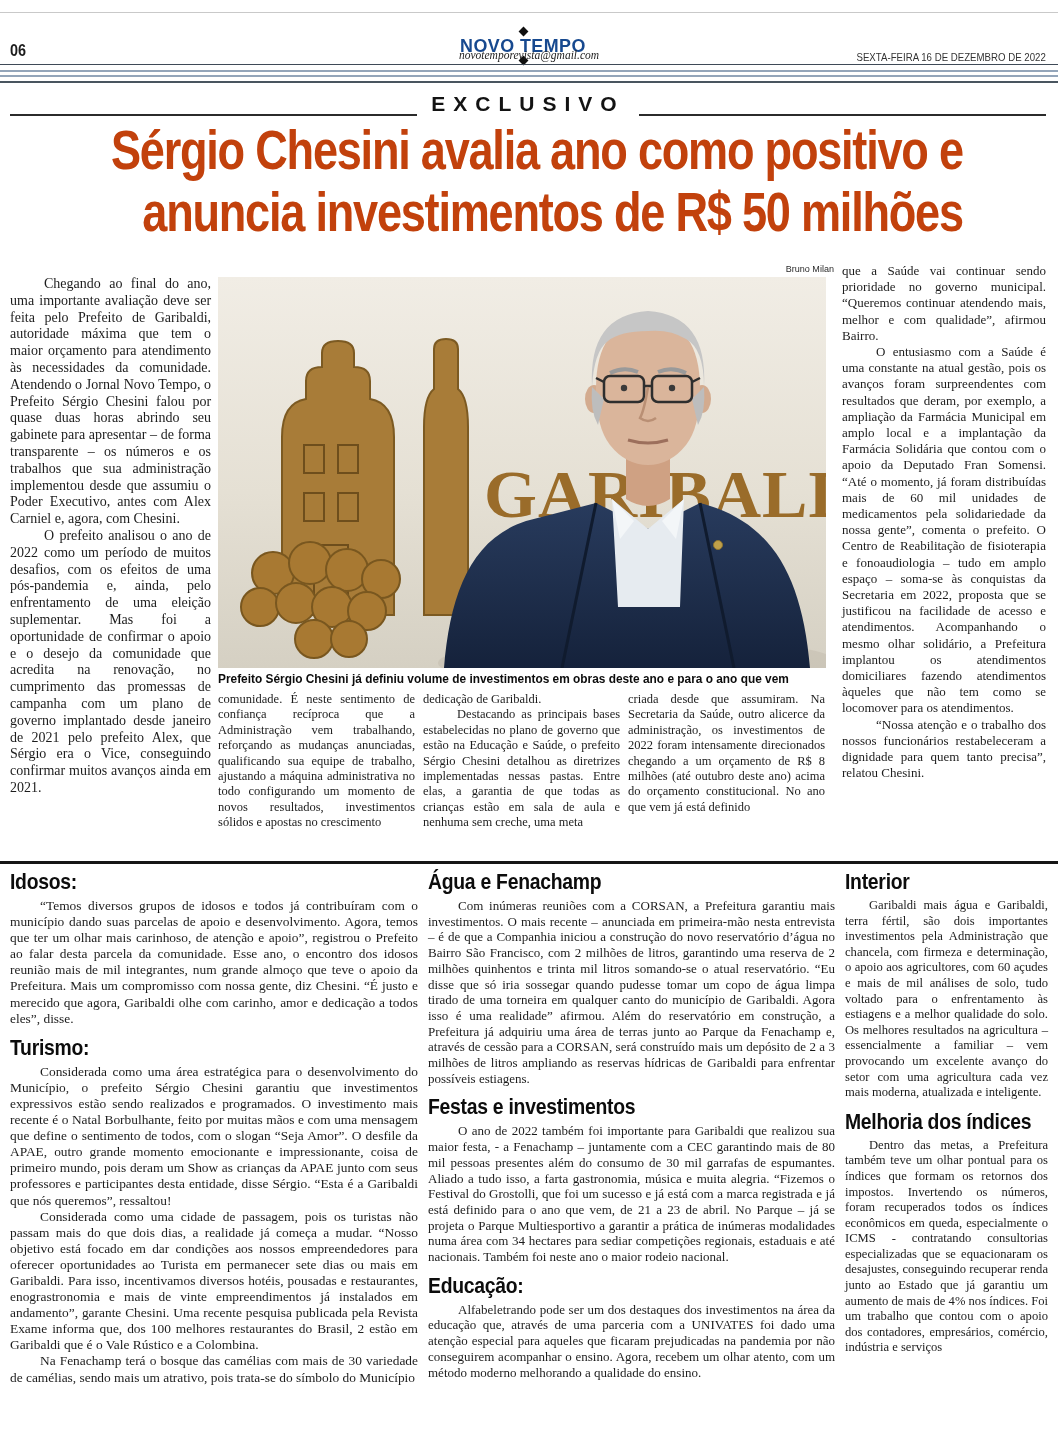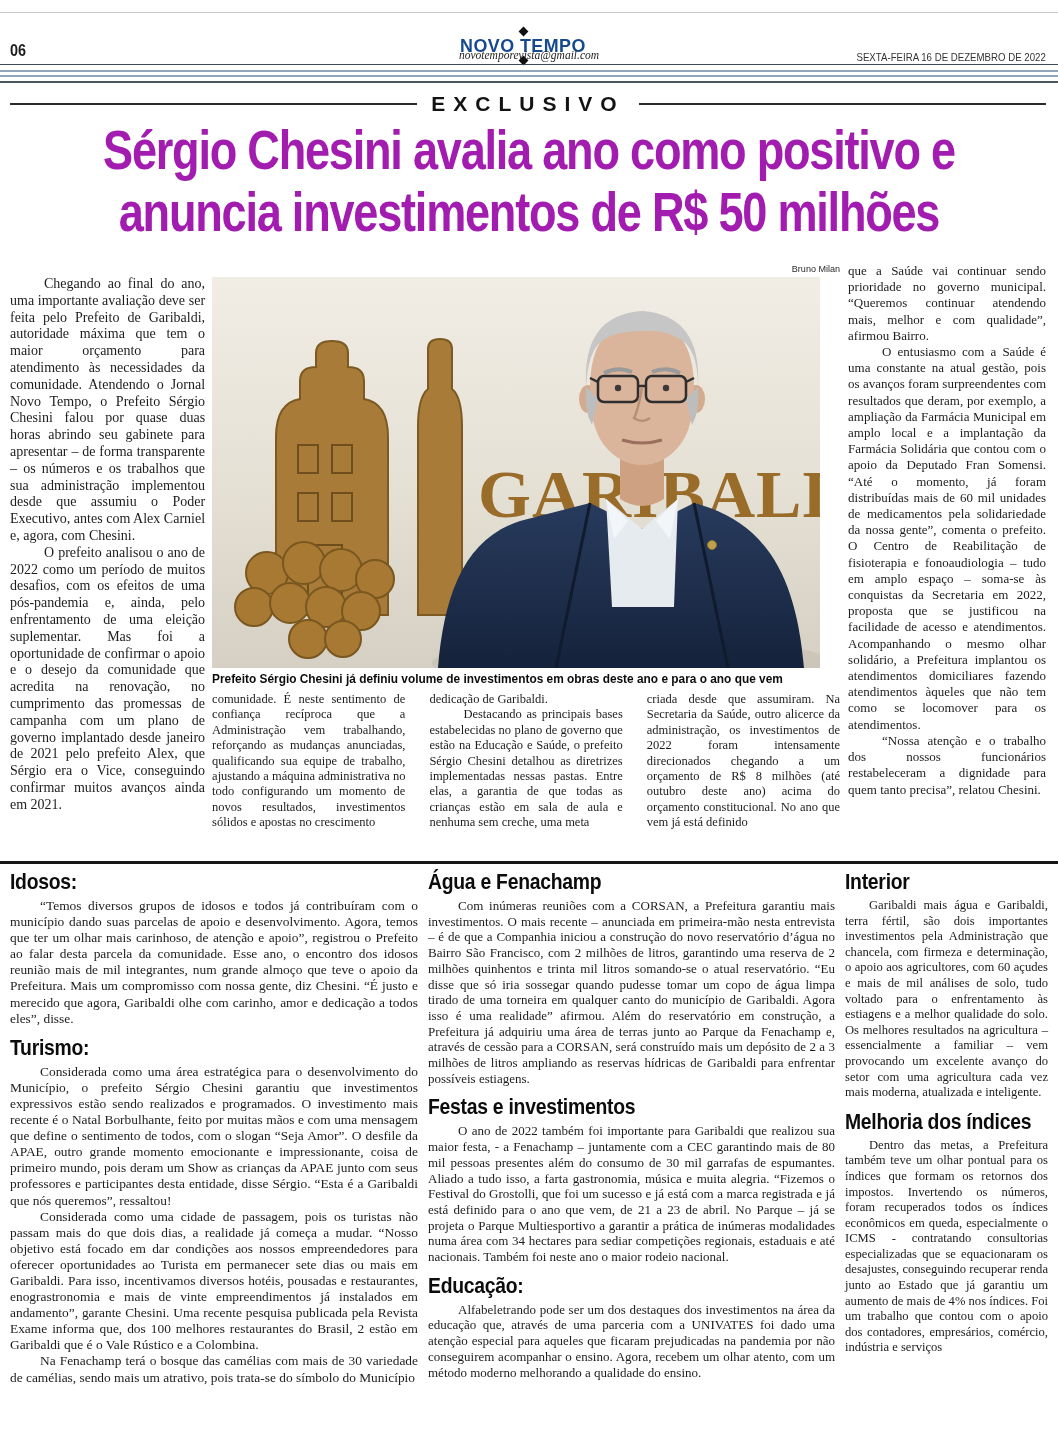--- a/index.html
+++ b/index.html
@@ -18,42 +18,42 @@
   .email{position:absolute;left:0;right:0;top:49px;text-align:center;font-style:italic;
          font-size:11.5px;color:#222;font-family:Liberation Serif, serif;}
   .date{position:absolute;right:12px;top:51px;font-family:"Liberation Sans",sans-serif;
         font-size:10.5px;color:#333;transform:scaleX(.92);transform-origin:right;white-space:nowrap;}
   .r1{position:absolute;left:0;right:0;top:64px;border-top:1px solid #3f4a57;}
   .r2{position:absolute;left:0;right:0;top:70px;border-top:2px solid #93a5ba;}
   .r3{position:absolute;left:0;right:0;top:75px;border-top:2px solid #93a5ba;}
   .r4{position:absolute;left:0;right:0;top:81px;border-top:2.5px solid #49555f;}
 
   
-  .kicker{position:absolute;left:10px;right:12px;top:92px;display:flex;align-items:center;gap:14px;}
+  .kicker{position:absolute;left:10px;right:12px;top:92px;display:flex;align-items:flex-end;gap:14px;}
   .kick-line{flex:1;border-top:2px solid #2b2b2b;height:0;}
   .kick-text{font-family:"Liberation Sans",sans-serif;font-weight:bold;font-size:21px;
              letter-spacing:8px;color:#131313;white-space:nowrap;}
-  .headline{position:absolute;left:0;right:0;top:119px;text-align:center;
-            font-family:"Liberation Sans",sans-serif;font-weight:bold;color:#a21caf;
+  .headline{position:absolute;left:0;right:0;top:119px;text-align:right;
+            font-family:"Liberation Sans",sans-serif;font-weight:bold;color:#c2410c;
             font-size:55px;line-height:62px;}
   .headline .hl{display:block;transform:scaleX(.82);letter-spacing:-1.5px;white-space:nowrap;}
 
   
   .article{position:absolute;left:10px;top:263px;width:1036px;height:597px;display:flex;overflow:hidden;}
   .article p{margin:0;text-align:justify;text-indent:34px;}
   .article p.ni{text-indent:0;}
   .colA{width:205px;margin-right:7px;font-size:14px;line-height:16.8px;margin-top:13px;}
   .centerblock{width:628px;margin-right:8px;}
   .colE{width:208px;font-size:13px;line-height:16.2px;}
   .credit{text-align:right;font-family:"Liberation Sans",sans-serif;font-size:9.5px;color:#2a2a2a;
           height:12px;margin-bottom:2px;transform:scaleX(.95);transform-origin:right;}
   .photo{width:608px;height:391px;display:block;background:#e6e1d6;}
   .caption{font-family:"Liberation Sans",sans-serif;font-weight:bold;font-size:12.5px;color:#0c0c0c;
            margin-top:4px;transform:scaleX(.95);transform-origin:left;white-space:nowrap;}
-  .undercols{display:flex;gap:24px;margin-top:6px;height:158px;overflow:hidden;justify-content:flex-end;}
+  .undercols{display:flex;gap:8px;margin-top:6px;height:158px;overflow:hidden;}
   .ucol{width:197px;font-size:12.5px;line-height:15.4px;}
 
   
   .divider{position:absolute;left:0;right:0;top:861px;border-top:3px solid #161616;}
   .bsec{position:absolute;top:869px;}
   .bl{left:10px;width:408px;}
   .bm{left:428px;width:407px;}
   .br{left:845px;width:203px;}
   .sec-title{font-family:"Liberation Sans",sans-serif;font-weight:bold;font-size:22px;
              letter-spacing:-.3px;transform:scaleX(.88);transform-origin:left;color:#0c0c0c;

